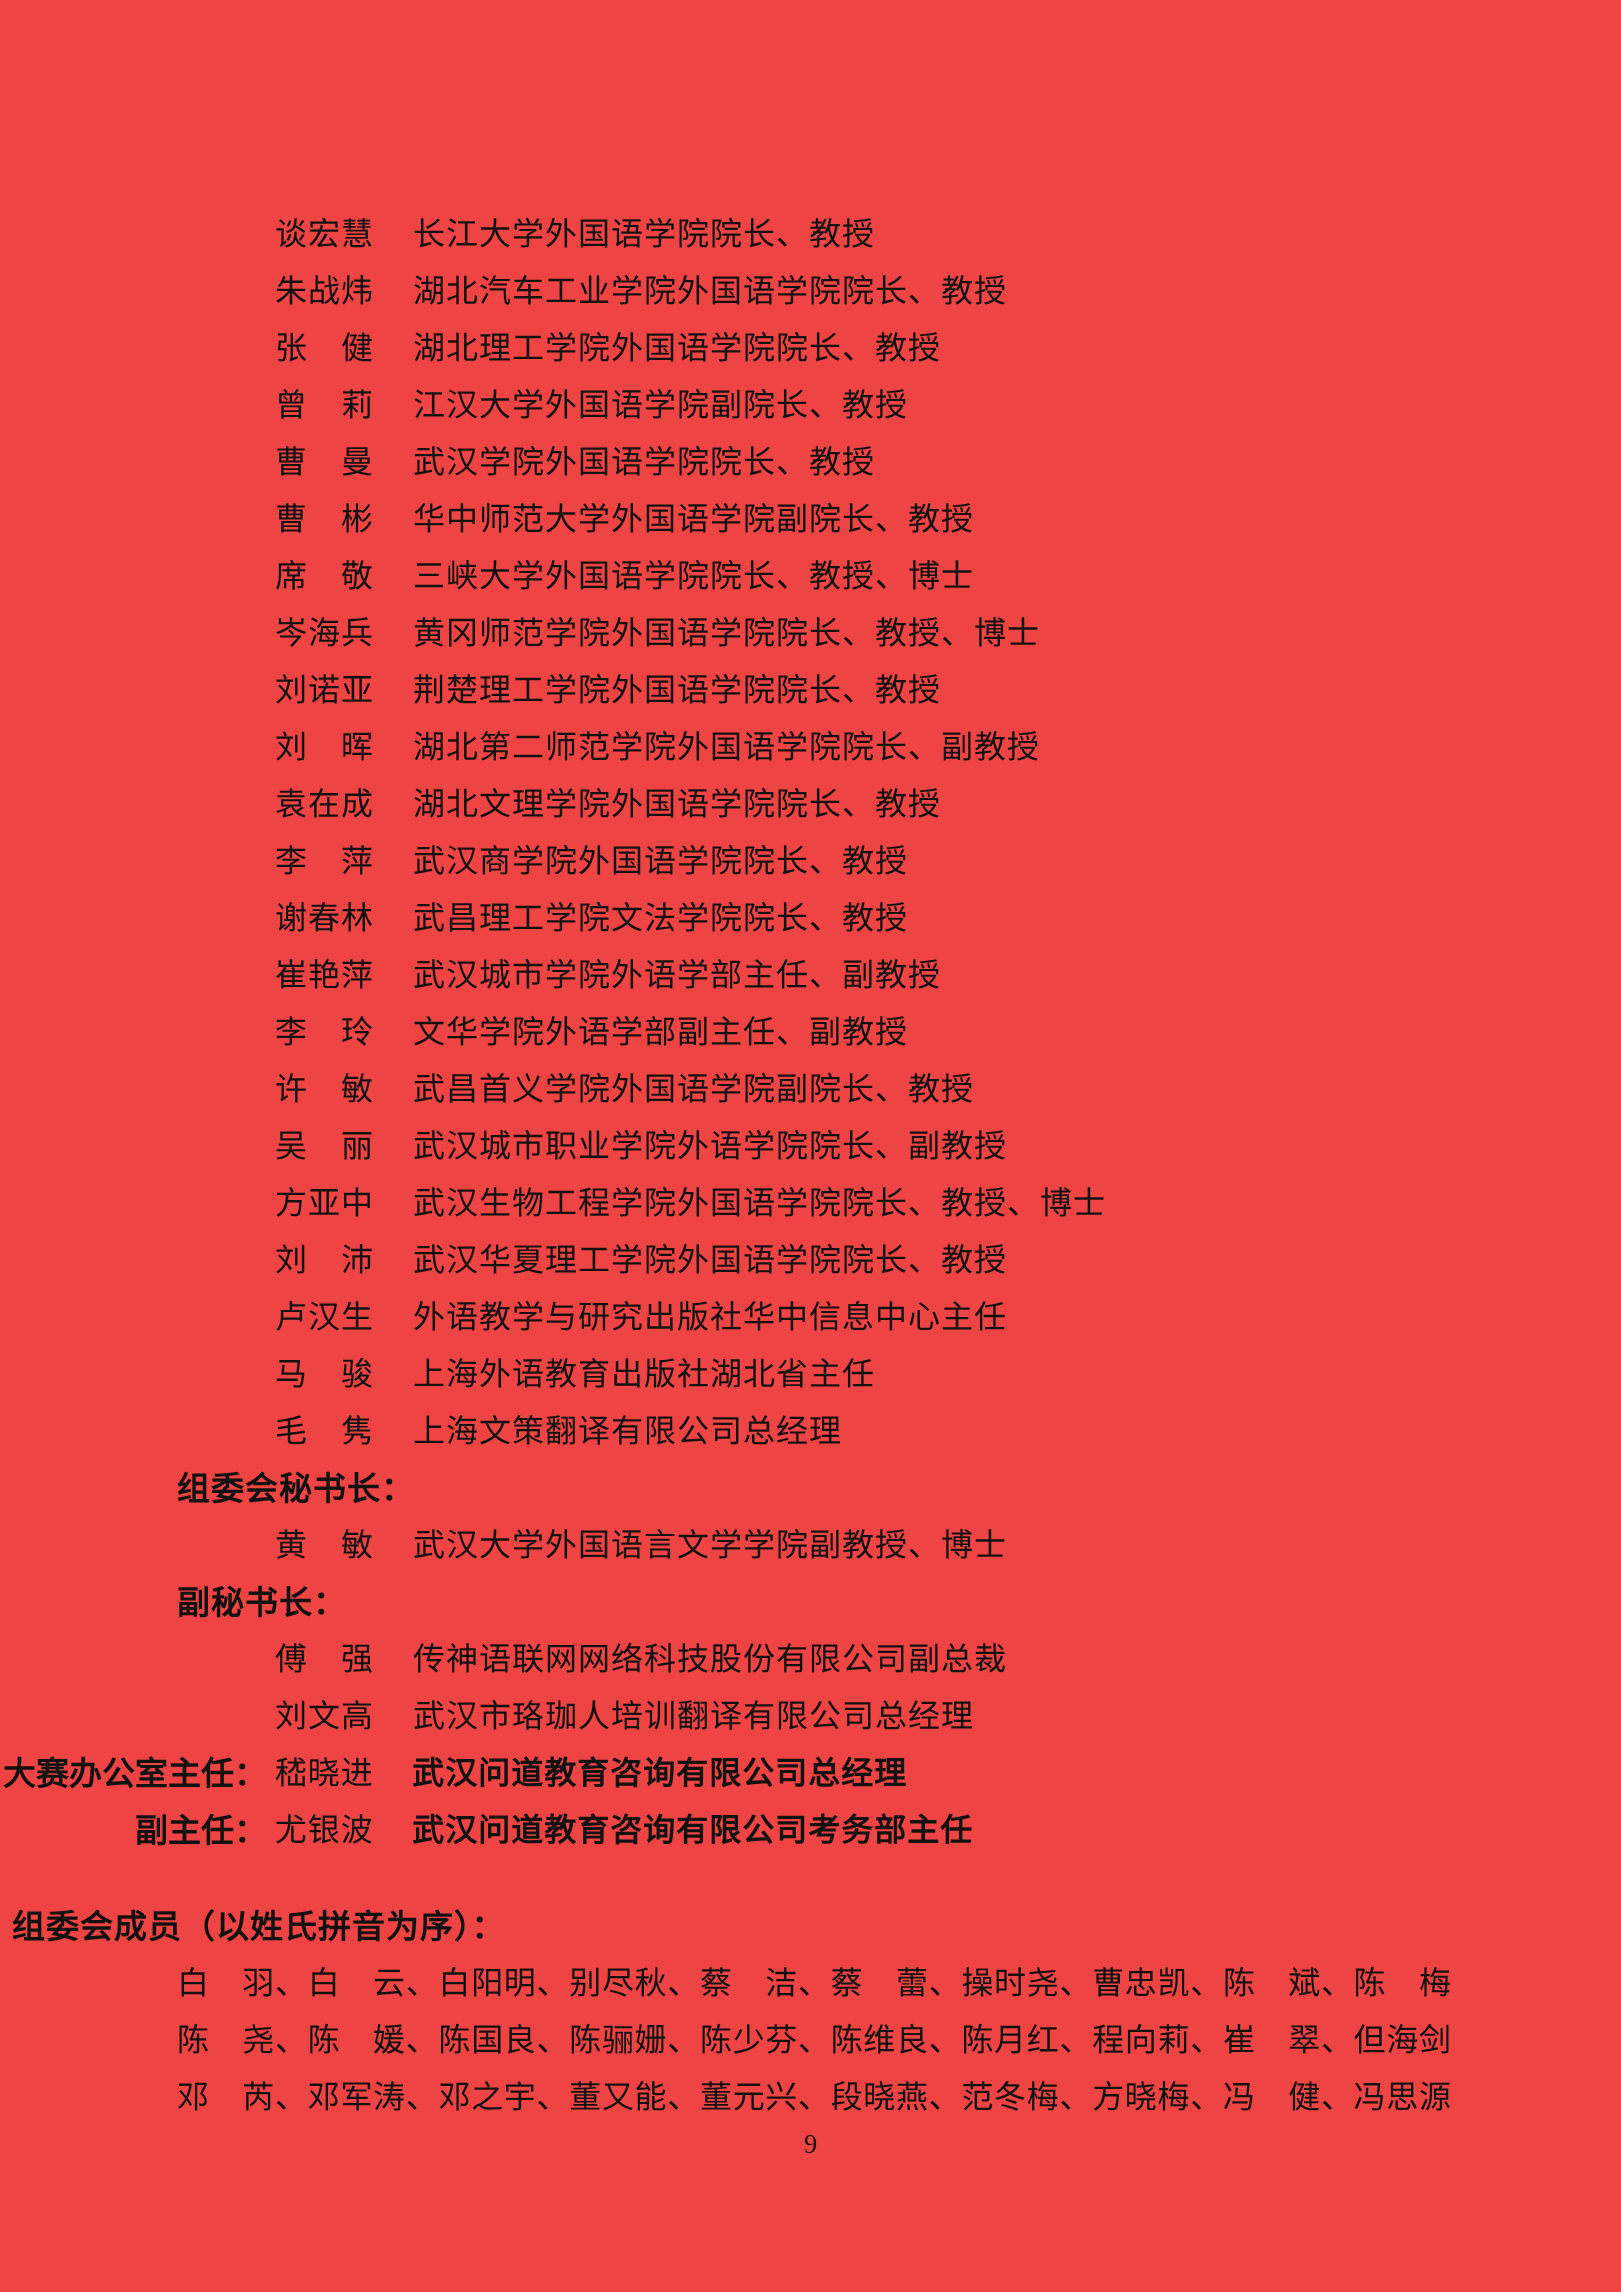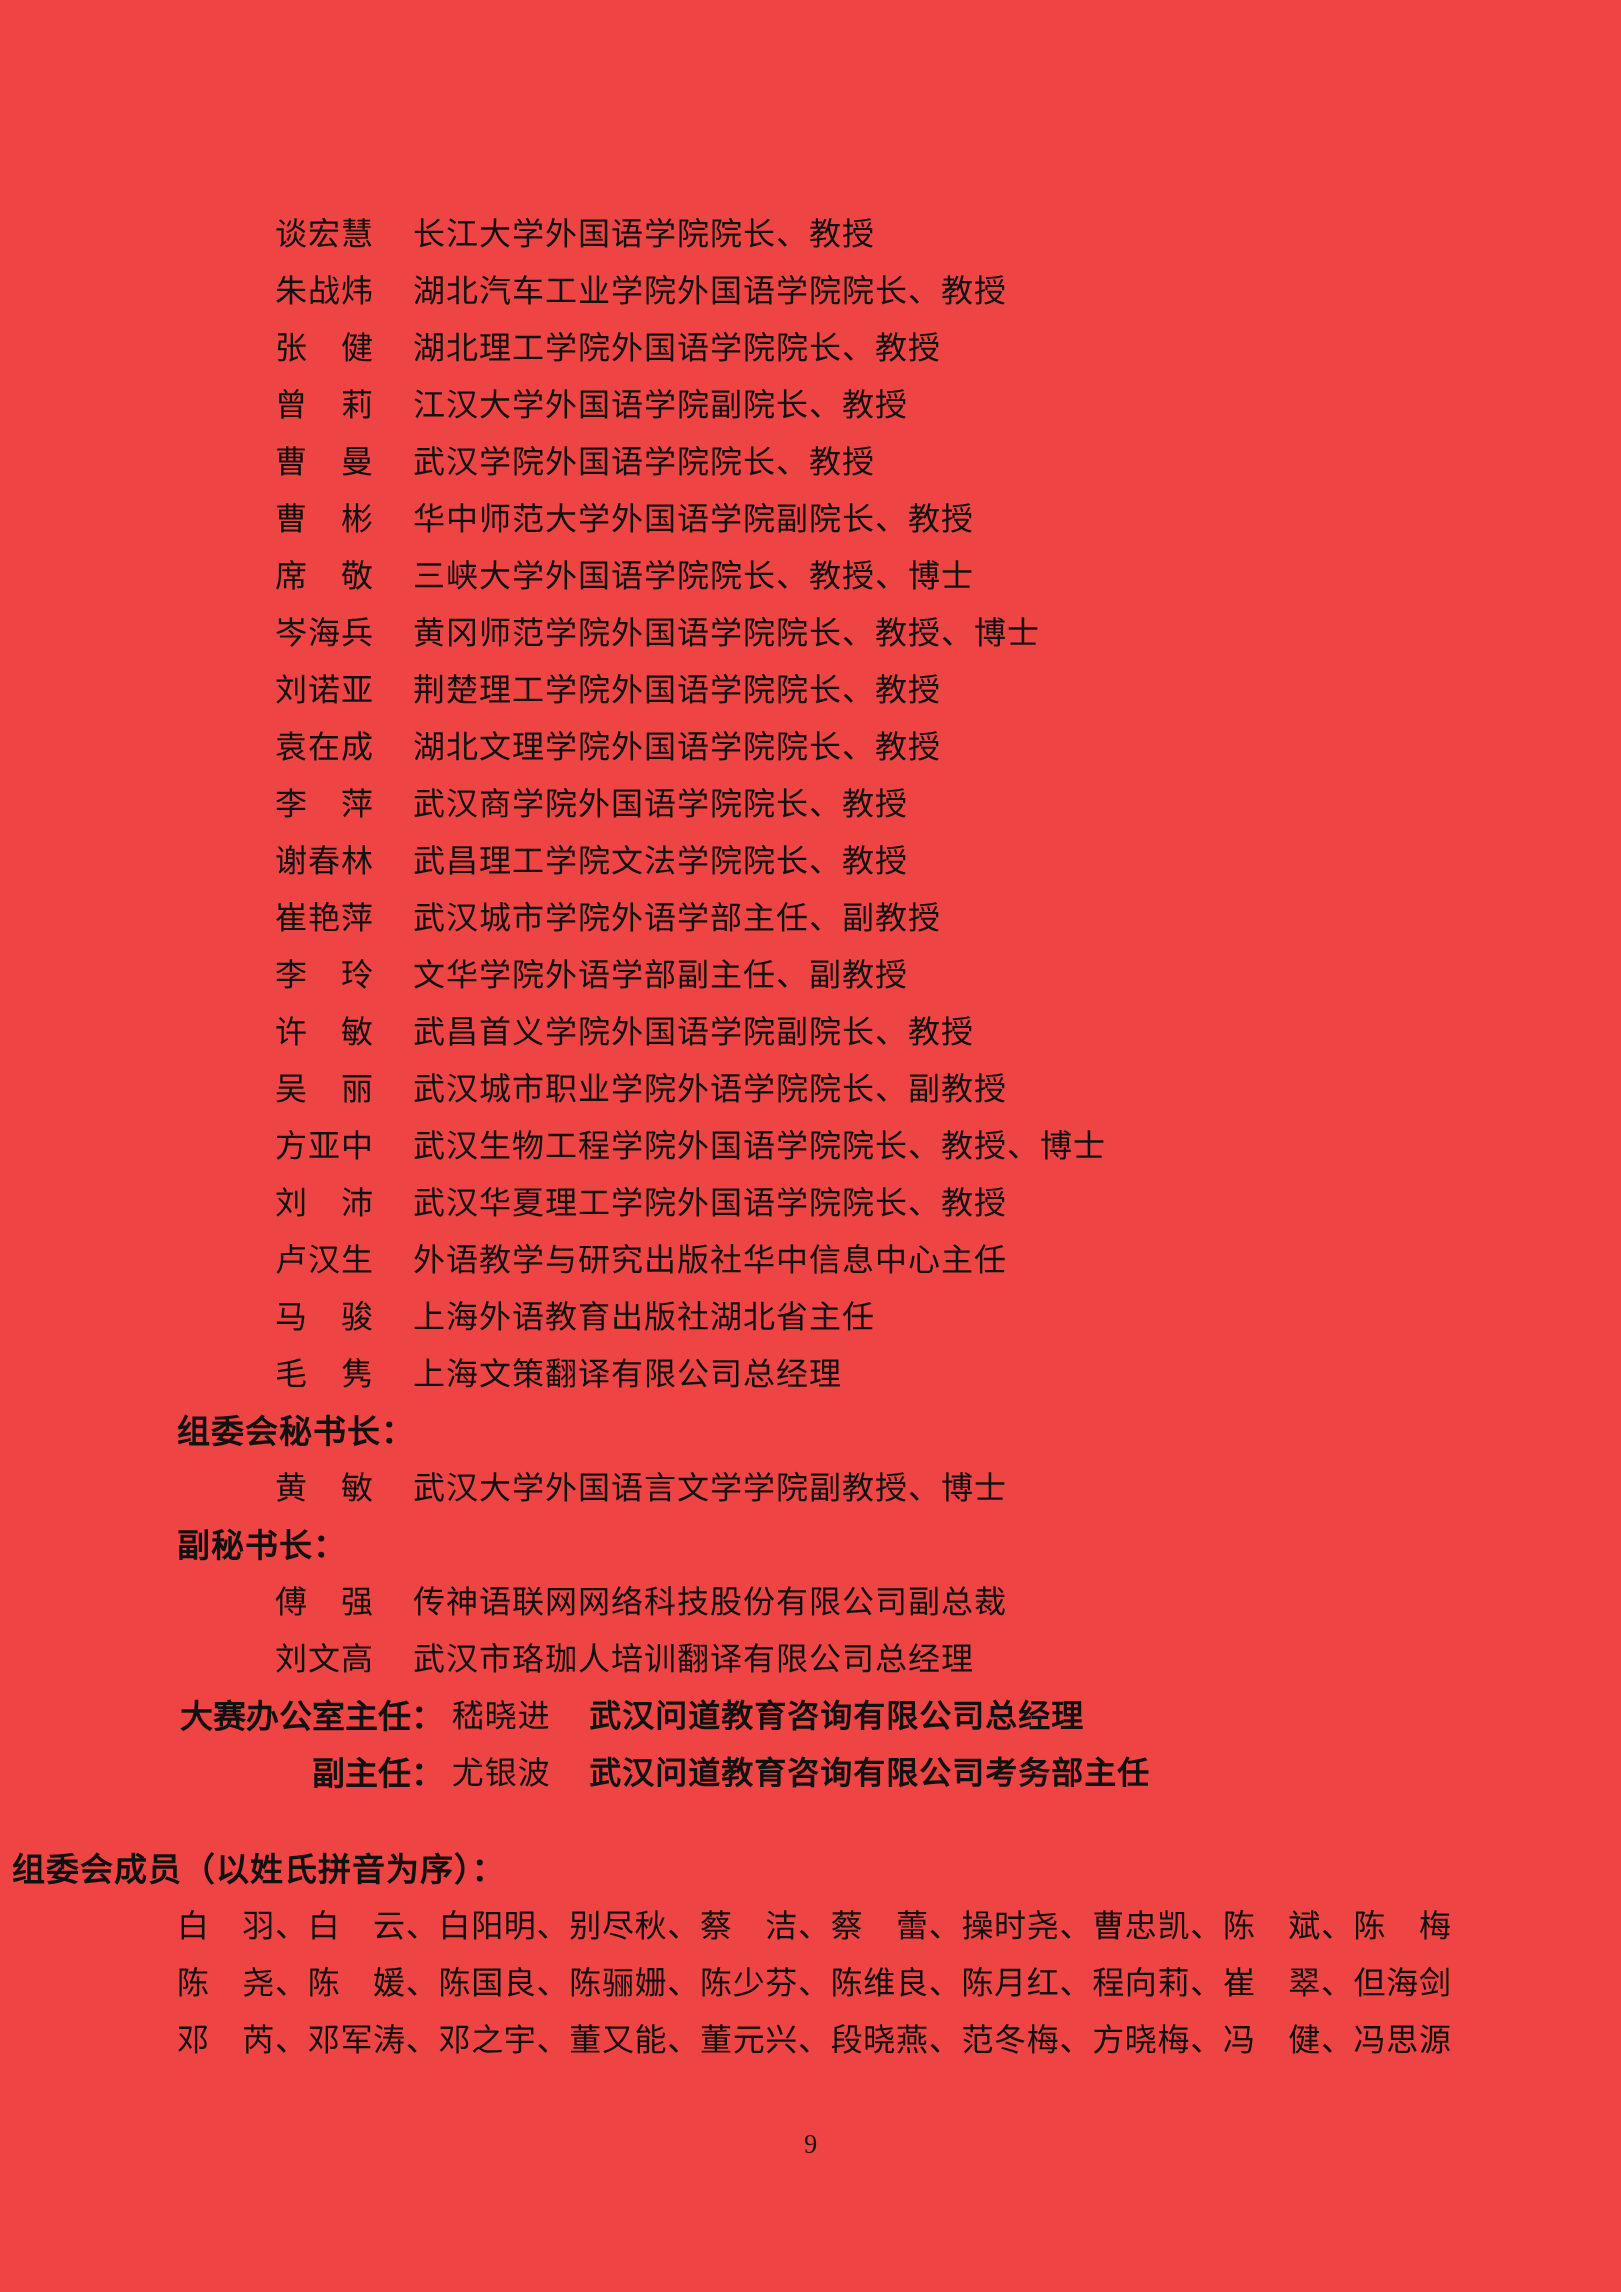--- a/index.html
+++ b/index.html
@@ -44,21 +44,20 @@
     font-weight: 700;
     font-size: 33px;
     line-height: 57px;
     letter-spacing: 1px;
     white-space: nowrap;
   }
   
   .office-row {
     display: flex;
     align-items: center;
-    padding-left: 177px;
     font-size: 32px;
     line-height: 57px;
     white-space: nowrap;
   }
   .office-row .office-label {
     flex: 0 0 267px;
     text-align: right;
     font-family: "Liberation Sans", sans-serif;
     font-weight: 700;
     font-size: 33px;
@@ -150,20 +149,24 @@
   <div class="row">
     <span class="name">岑海兵</span>
     <span class="desc">黄冈师范学院外国语学院院长、教授、博士</span>
   </div>
 
   <div class="row">
     <span class="name">刘诺亚</span>
     <span class="desc">荆楚理工学院外国语学院院长、教授</span>
   </div>
 
+  <div class="row">
+    <span class="name">刘　晖</span>
+    <span class="desc">湖北第二师范学院外国语学院院长、副教授</span>
+  </div>
 
   <div class="row">
     <span class="name">袁在成</span>
     <span class="desc">湖北文理学院外国语学院院长、教授</span>
   </div>
 
   <div class="row">
     <span class="name">李　萍</span>
     <span class="desc">武汉商学院外国语学院院长、教授</span>
   </div>

